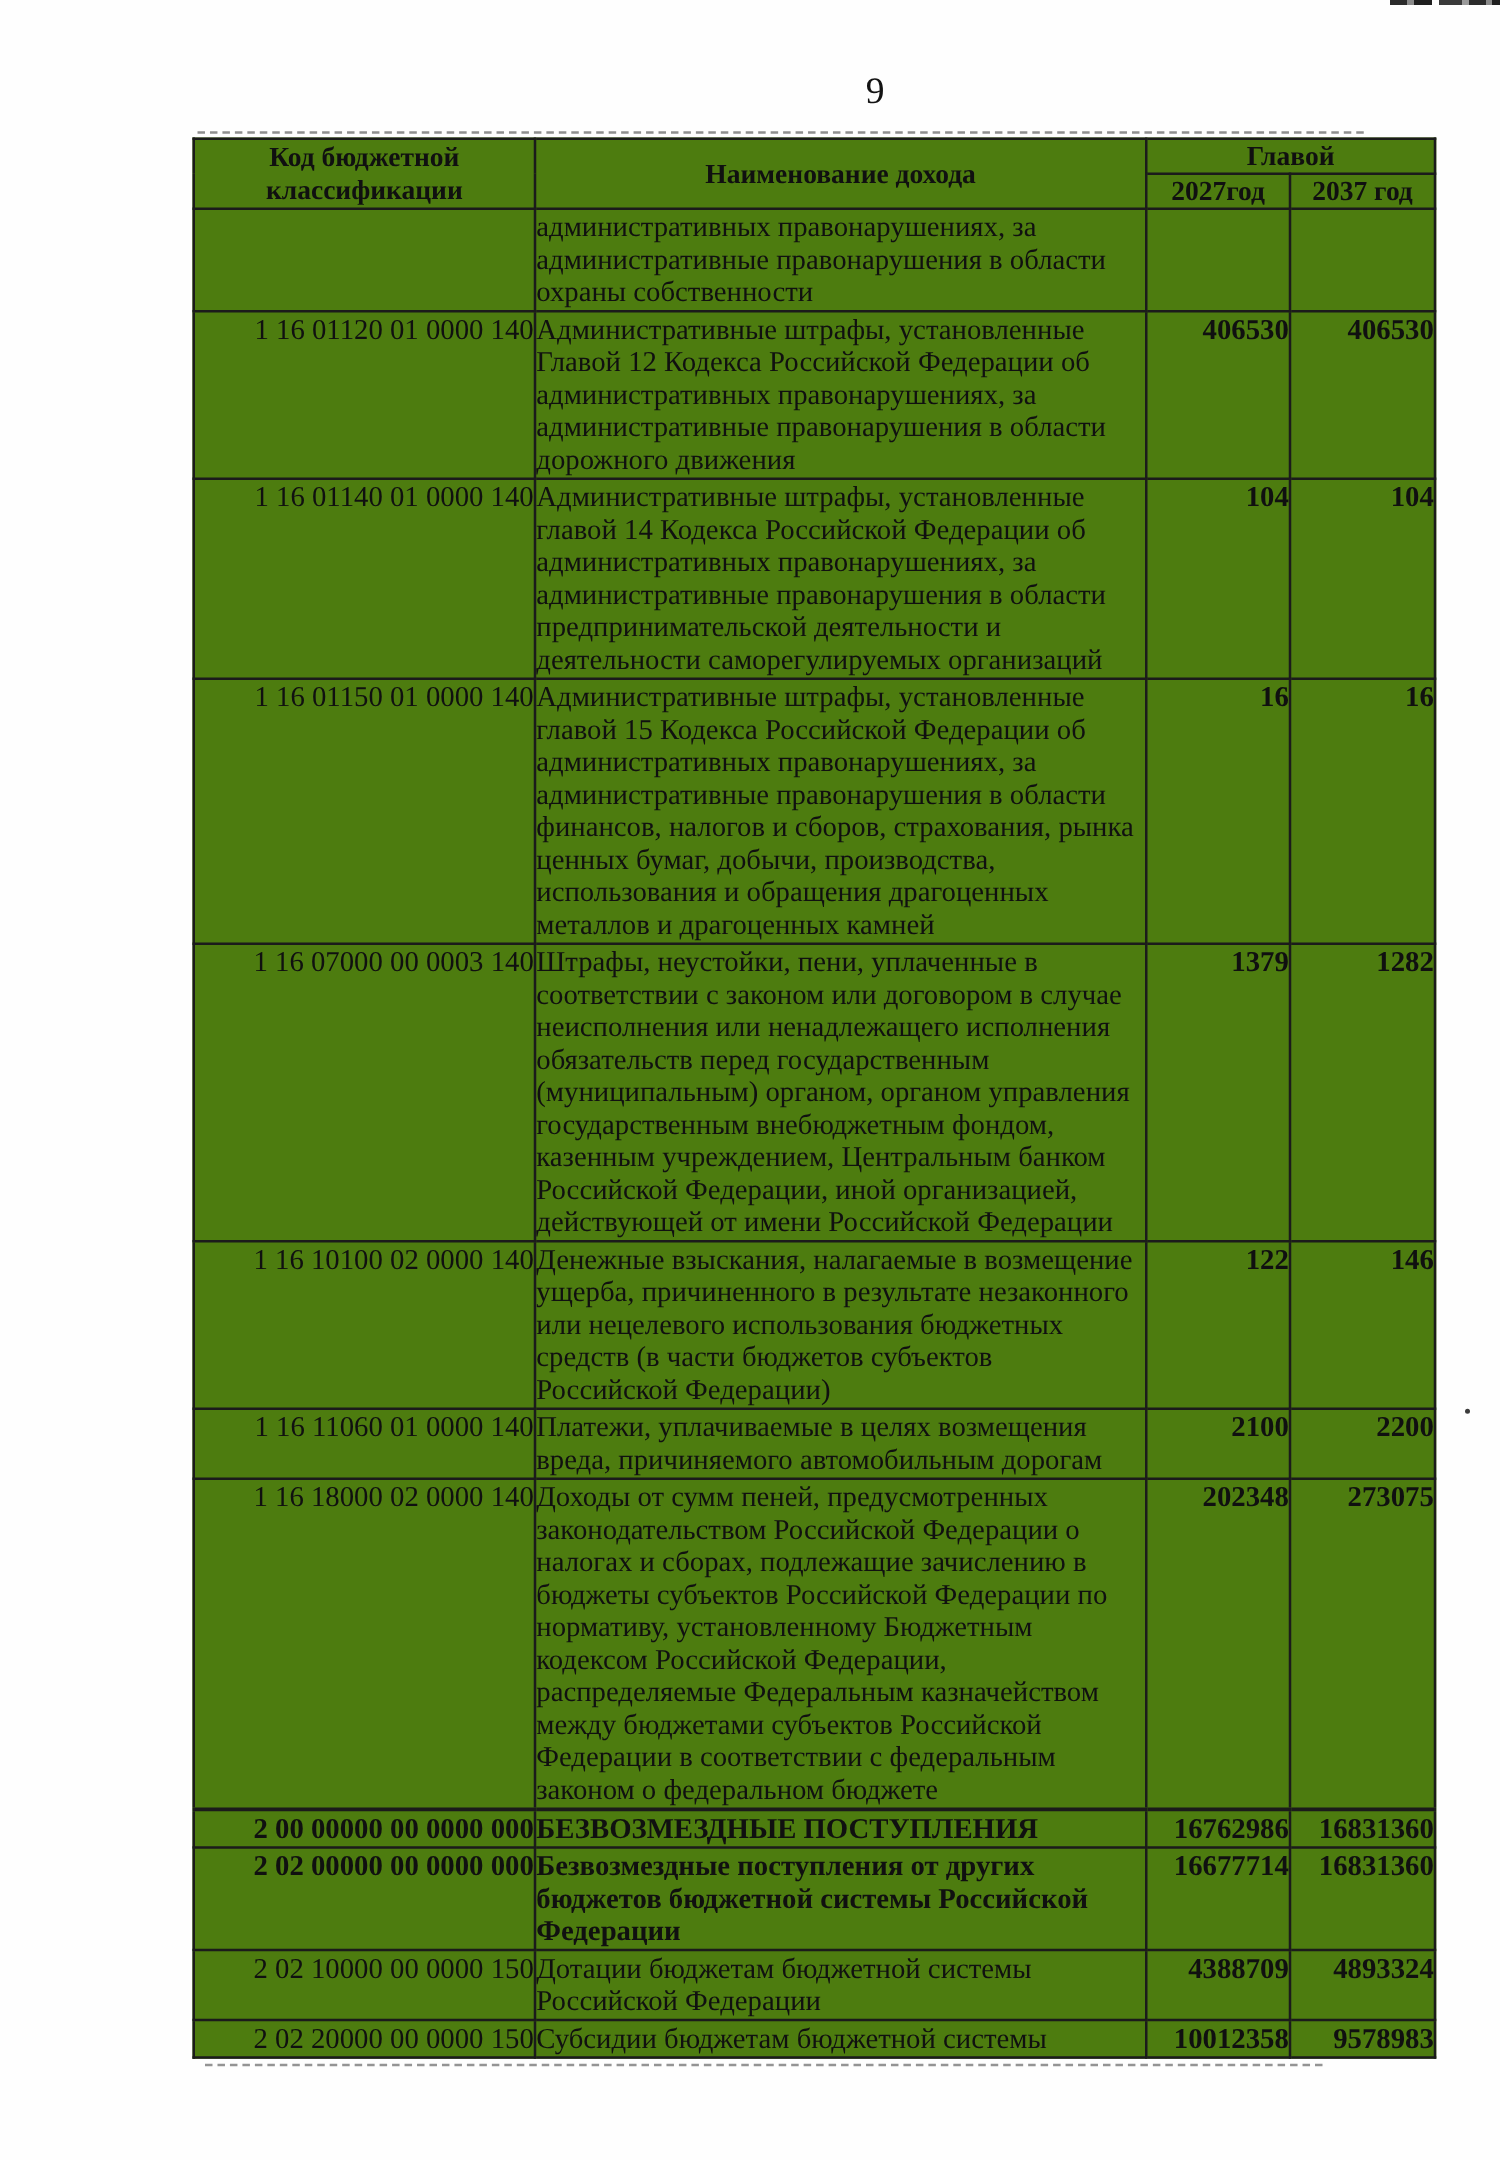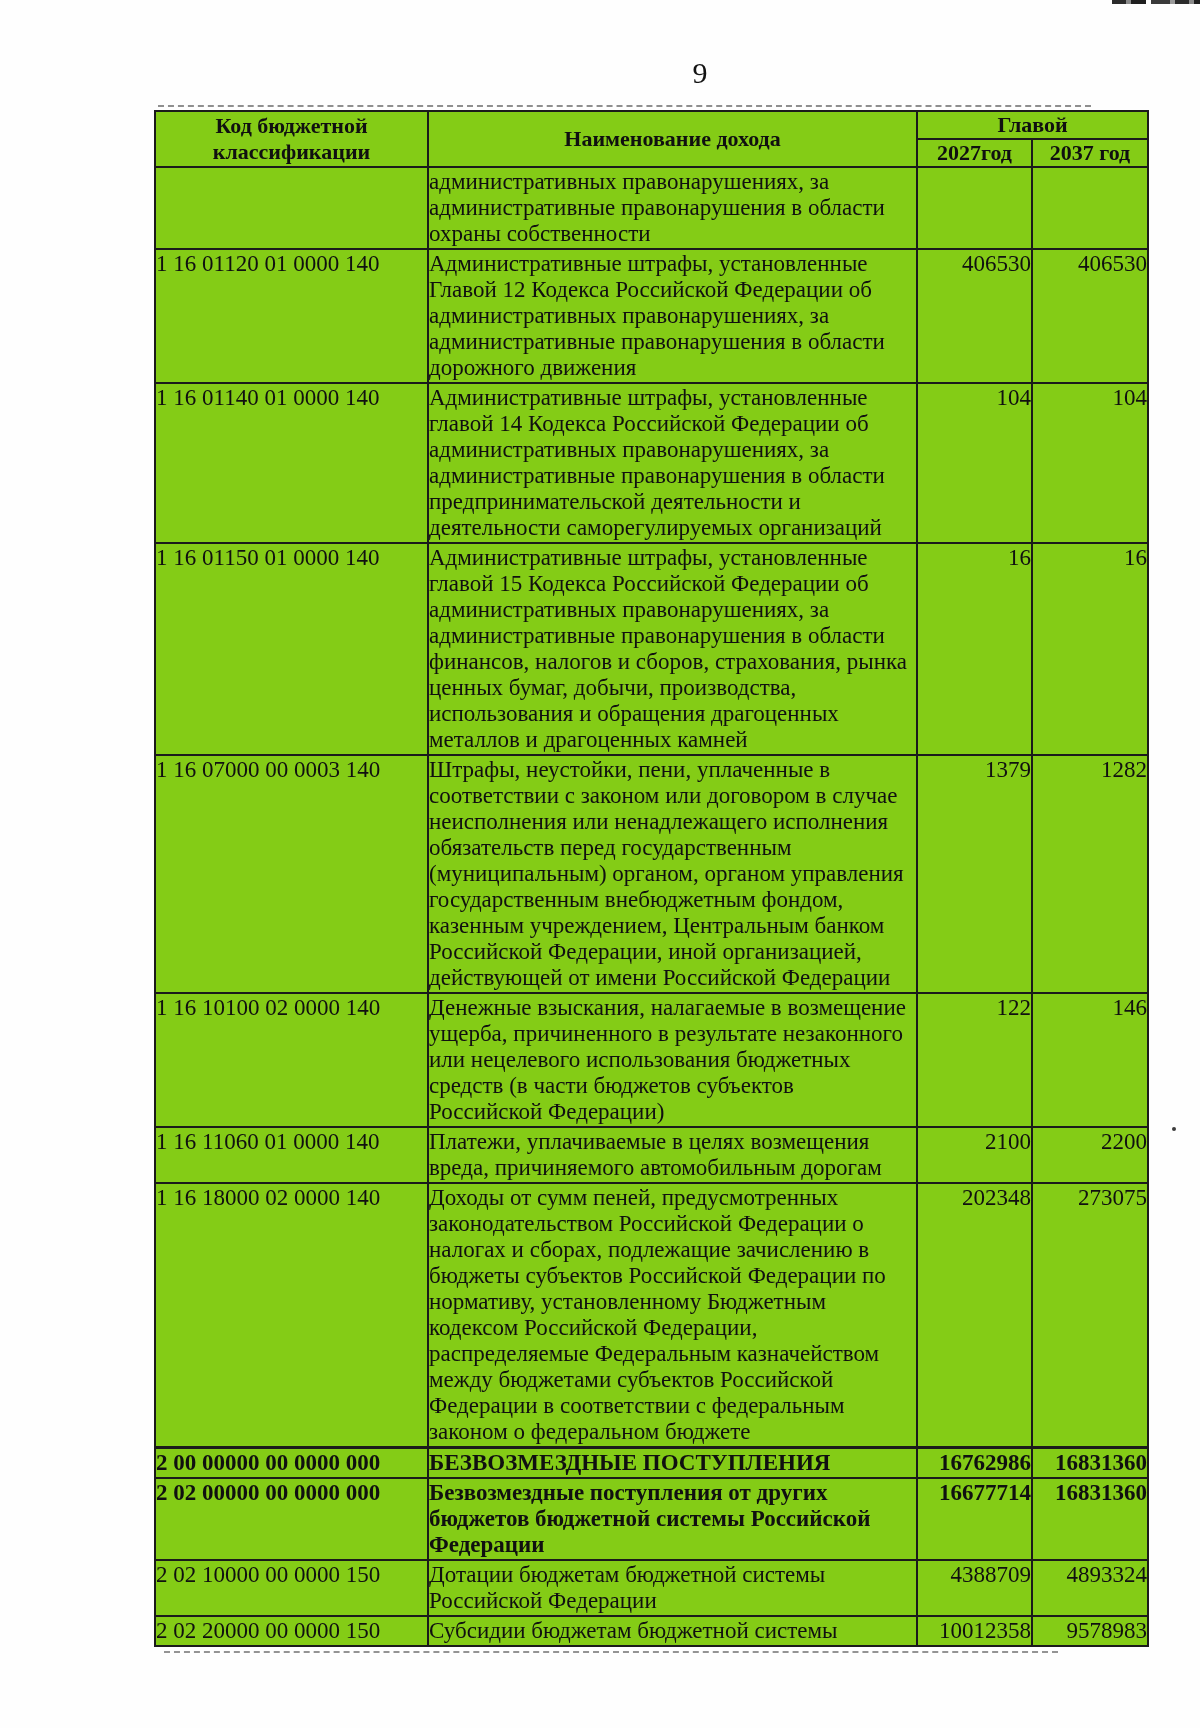--- a/index.html
+++ b/index.html
@@ -70,55 +70,56 @@
     position: absolute;
     left: 10px;
     bottom: -6px;
     width: 90%;
     border-top: 2px dashed #949494;
   }
   table.budget {
     border-collapse: collapse;
     table-layout: fixed;
     width: 993px;
-    background: #84cc16;
+    background: #4d7c0f;
   }
   table.budget th, table.budget td {
     border: 2px solid #1b1b1b;
     vertical-align: top;
     font-size: 23px;
     line-height: 26px;
     padding: 1px 0 1px 0;
   }
   table.budget thead th {
     font-weight: 700;
     font-size: 22px;
     text-align: center;
     vertical-align: middle;
     padding: 0;
     white-space: pre-line;
   }
   th.h-code { height: 49px; }
   th.h-sum  { height: 23px; line-height: 23px; }
   th.h-year { height: 24px; line-height: 24px; }
   td.code {
-    text-align: left;
+    text-align: right;
     white-space: pre;
     padding-top: 2px;
   }
   td.name {
     text-align: left;
     padding-left: 11px;
     padding-right: 6px;
     white-space: pre-line;
   }
   td.y2027, td.y2028 {
     text-align: right;
     padding-right: 8px;
     padding-top: 2px;
+    font-weight: bold;
   }
   tr.bold-row td { font-weight: 700; }
   tr.heavy-top td { border-top-width: 3px; }
 </style>
 </head>
 <body>
 
 <div class="page">
 
   <div class="page-number">9</div>

